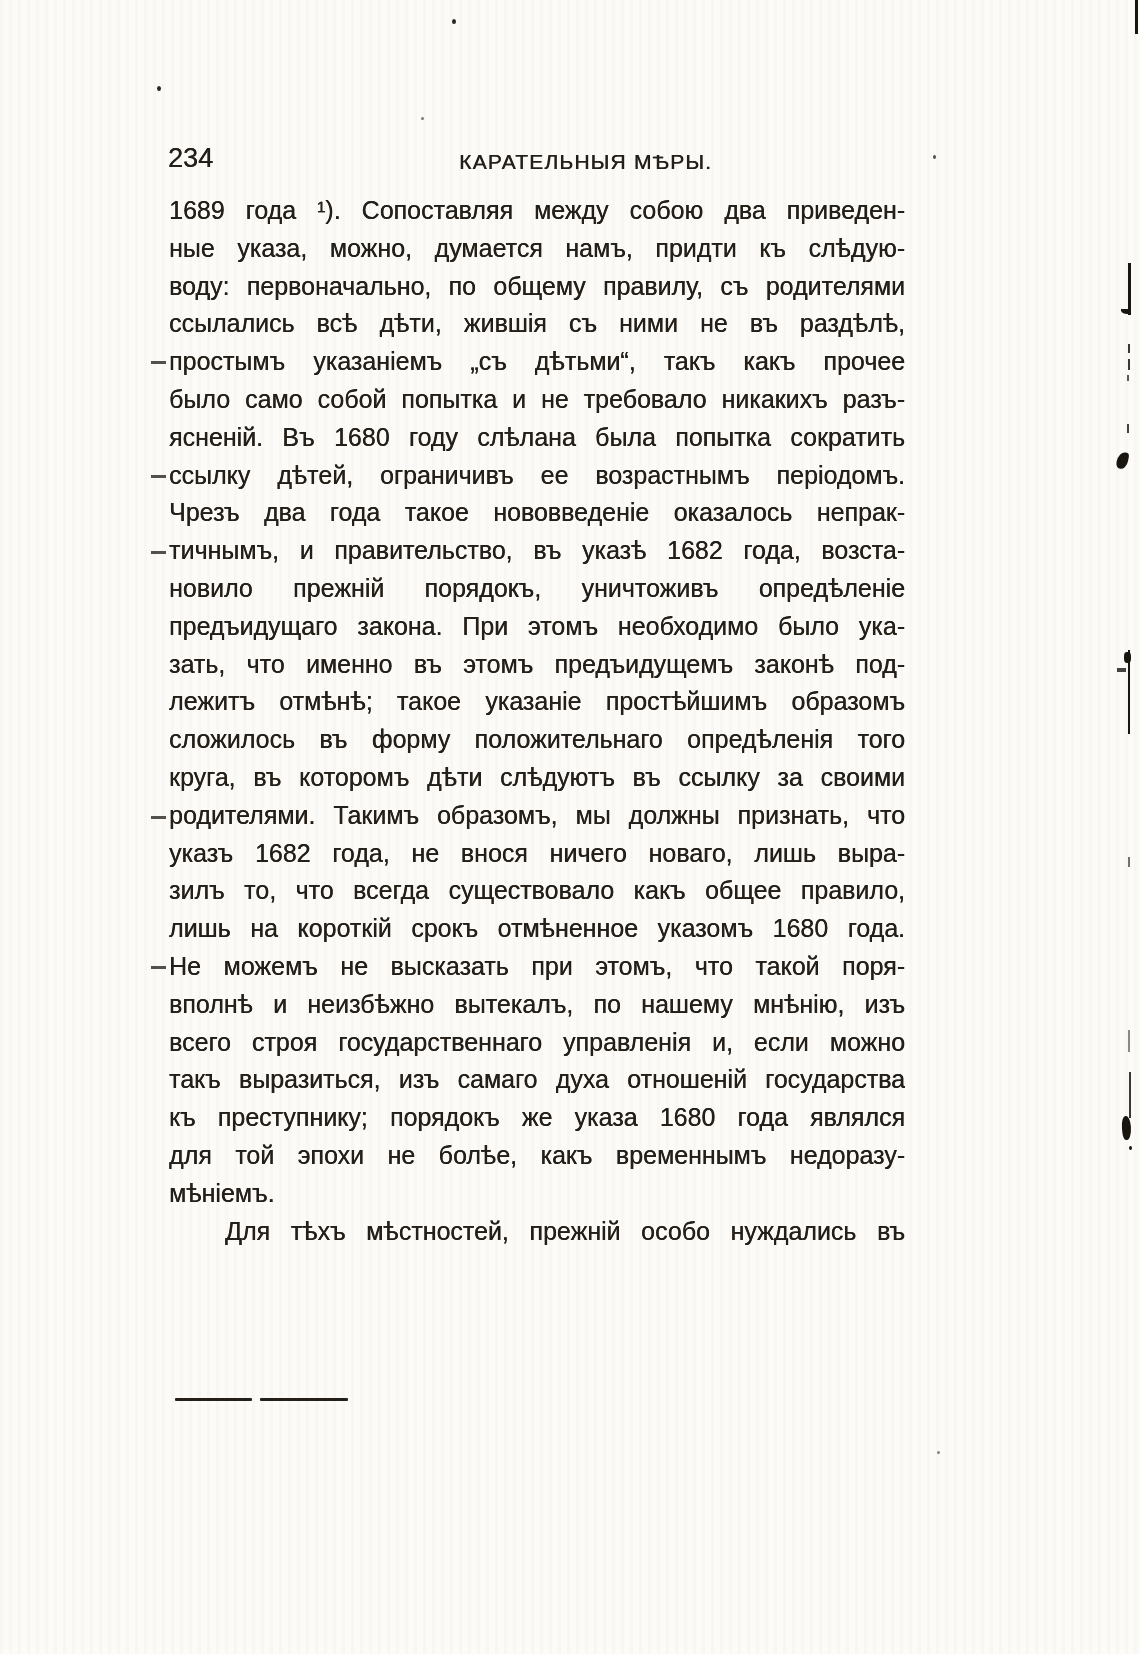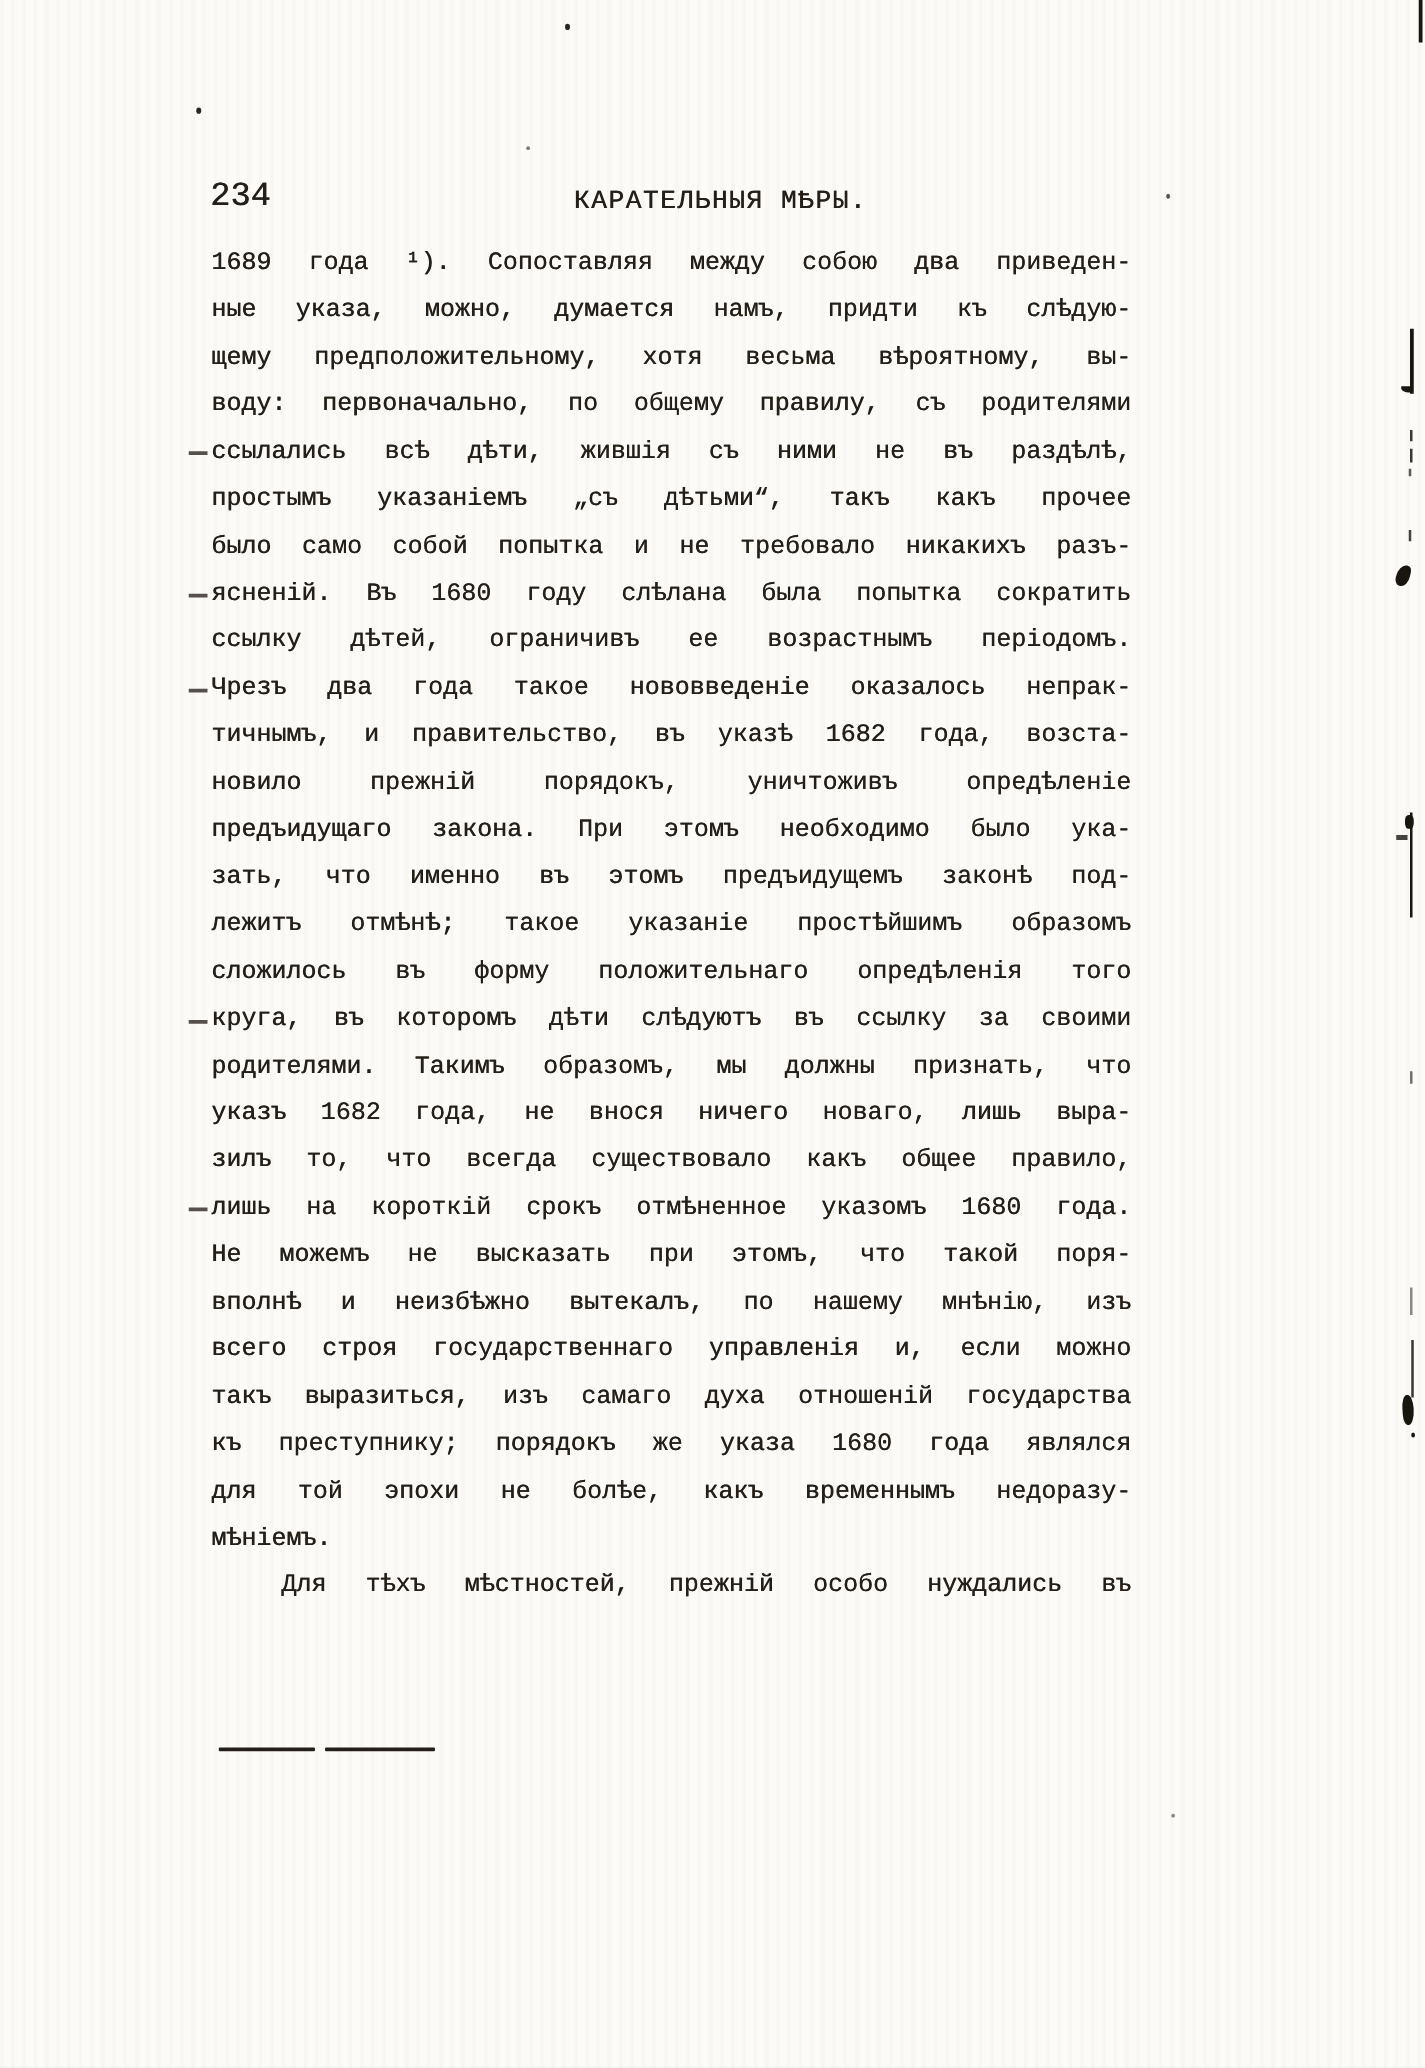--- a/index.html
+++ b/index.html
@@ -5,41 +5,41 @@
   html,body { margin:0; padding:0; background:#e8e6e1; }
   .page {
     position:relative;
     width:1140px; height:1654px;
     margin:0 auto;
     background-color:#fcfbf8;
     background-image: repeating-linear-gradient(90deg,
       rgba(70,65,55,0.022) 0px, rgba(70,65,55,0.022) 3px,
       rgba(70,65,55,0) 3px, rgba(70,65,55,0) 9px);
     color:#241f18;
-    font-family:Liberation Mono, monospace;
+    font-family:Liberation Sans, sans-serif;
     overflow:hidden;
   }
 
   
   .page-number {
     position:absolute; left:168px; top:143px;
     font-size:27px; line-height:30px;
     text-shadow:0.35px 0 0 currentColor;
   }
   .running-title {
     position:absolute; left:459px; top:150px;
     font-size:21px; letter-spacing:1.2px;
     text-shadow:0.45px 0 0 currentColor;
     white-space:nowrap;
   }
 
   
   .body-text { position:absolute; left:169px; top:192px; width:736px; }
   .line {
-    font-size:20px; line-height:37.8px; height:37.8px;
+    font-size:25px; line-height:37.8px; height:37.8px;
     text-align:justify; text-align-last:justify;
     overflow:hidden;
     text-shadow:0.3px 0 0 currentColor;
   }
   #para1 .line:last-child { text-align-last:left; }
   #para2 .line { text-indent:56px; }
 
   
   .rule-seg { position:absolute; background:#241f18; border-radius:1px; }
   .rule-a { left:175px; top:1398px; width:77px; height:3px; }
@@ -90,21 +90,20 @@
 
 <div class="page">
 
   <div class="page-number">234</div>
   <div class="running-title">КАРАТЕЛЬНЫЯ МѢРЫ.</div>
 
   <main class="body-text">
     <div class="para" id="para1">
         <div class="line">1689 года ¹). Сопоставляя между собою два приведен-</div>
         <div class="line">ные указа, можно, думается намъ, придти къ слѣдую-</div>
-        <div class="line">щему предположительному, хотя весьма вѣроятному, вы-</div>
         <div class="line">воду: первоначально, по общему правилу, съ родителями</div>
         <div class="line">ссылались всѣ дѣти, жившія съ ними не въ раздѣлѣ,</div>
         <div class="line">простымъ указаніемъ „съ дѣтьми“, такъ какъ прочее</div>
         <div class="line">было само собой попытка и не требовало никакихъ разъ-</div>
         <div class="line">ясненій. Въ 1680 году слѣлана была попытка сократить</div>
         <div class="line">ссылку дѣтей, ограничивъ ее возрастнымъ періодомъ.</div>
         <div class="line">Чрезъ два года такое нововведеніе оказалось непрак-</div>
         <div class="line">тичнымъ, и правительство, въ указѣ 1682 года, возста-</div>
         <div class="line">новило прежній порядокъ, уничтоживъ опредѣленіе</div>
         <div class="line">предъидущаго закона. При этомъ необходимо было ука-</div>

